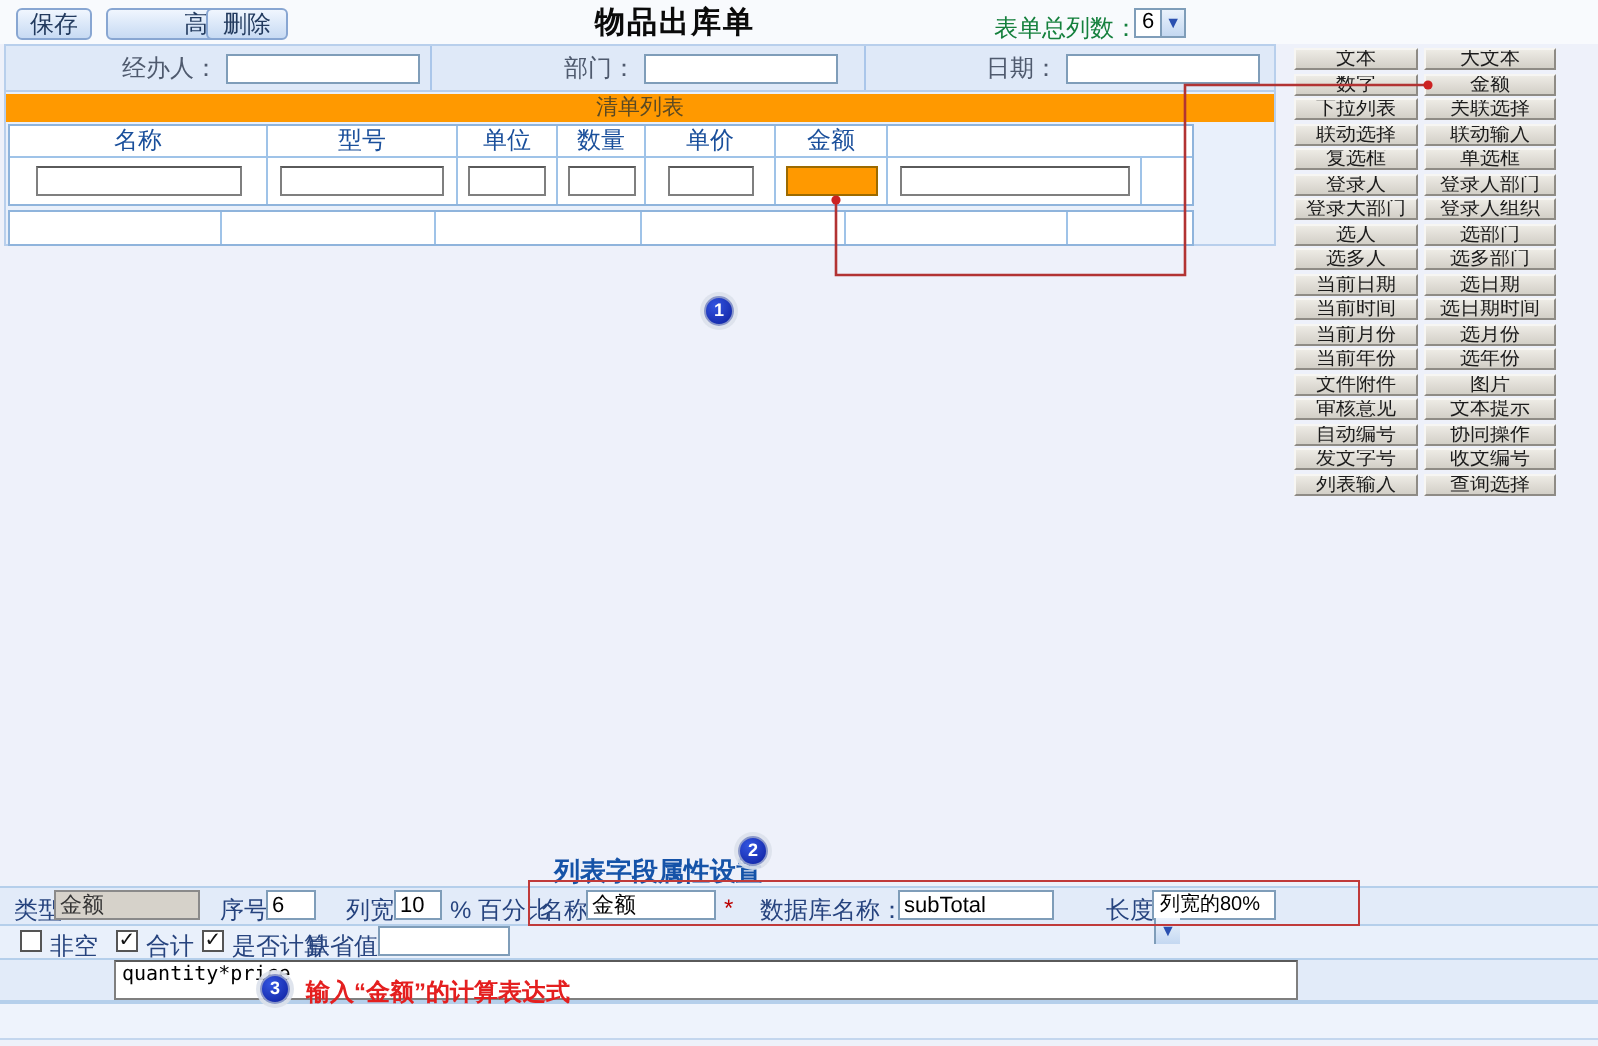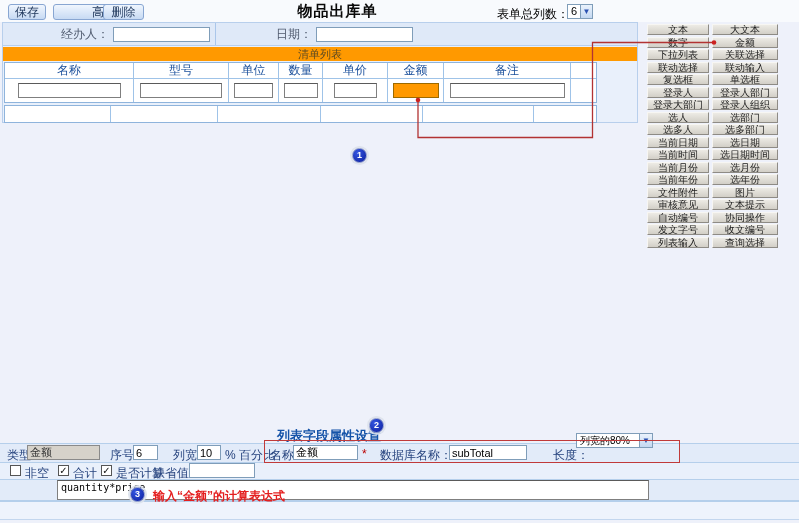--- a/index.html
+++ b/index.html
@@ -7,21 +7,21 @@
   body { font-family:"Liberation Sans","DejaVu Sans",sans-serif; background:#eef1fa; position:relative; overflow:hidden; }
   .page { position:absolute; left:0; top:0; width:799px; height:523px; }
 
   
   .toolbar-bg { position:absolute; left:0; top:0; width:799px; height:22px; background:#f8fafd; }
   .tb-btn { position:absolute; top:4px; height:16px; font-size:12px; color:#223a5e;
             background:linear-gradient(#f0f6fe,#c7daf3); border:1px solid #88a6d2; border-radius:3px;
             text-align:center; line-height:14px; cursor:pointer; font-family:inherit; }
   .page-title { position:absolute; left:250px; top:2px; width:175px; text-align:center;
                 font-size:15px; font-weight:bold; color:#0a0a0a; letter-spacing:1px; }
-  .totalcols-label { position:absolute; left:497px; top:6px; font-size:12px; color:#000000;font-family:Liberation Mono, monospace; }
+  .totalcols-label { position:absolute; left:497px; top:6px; font-size:12px; color:#15803d;font-family:Liberation Mono, monospace; }
   .mini-select { position:absolute; display:flex; background:#fff; border:1px solid #7f9db9; height:15px; }
   .mini-select .val { font-size:11px; color:#000; padding:0 3px; line-height:13px; flex:1; }
   .mini-select .arrow { width:13px; background:linear-gradient(#eaf2fc,#c4d8f1); border-left:1px solid #7f9db9;
                         color:#2a50b0; font-size:8px; line-height:13px; text-align:center; }
   .sel-cols { left:567px; top:4px; width:26px; }
 
   
   .form-panel { position:absolute; left:2px; top:22px; width:636px; height:101px;
                 background:#e9f0fb; border:1px solid #b8cfec; }
   .head-row { position:absolute; left:2px; top:22px; width:636px; height:24px; display:flex;
@@ -81,21 +81,21 @@
   .prow4 { top:501px; height:19px; background:#eef3fc; border-bottom:1px solid #c3d6ee; }
   .plabel { position:absolute; font-size:12px; color:#26437e; white-space:nowrap; z-index:2; }
   .pinput { position:absolute; height:15px; border:1px solid #7f9db9; background:#fff; font-size:11px; padding:0 2px; z-index:2; }
   .pinput.ro { background:#d6d2ca; border:1px solid #8a8a8a; color:#333; }
   .req-star { position:absolute; font-size:12px; color:#b00; z-index:2; }
   .cbox { position:absolute; width:11px; height:11px; background:#fff; border:1px solid #555; z-index:2;
           font-size:10px; line-height:9px; text-align:center; color:#111; }
   .expr-area { position:absolute; left:57px; top:480px; width:592px; height:20px; border:1px solid #7f7f7f;
                border-top-color:#5a5a5a; background:#fff; font-family:"DejaVu Sans Mono","Liberation Mono",monospace;
                font-size:10px; padding:1px 3px; resize:none; z-index:1; }
-  .sel-len { left:576px; top:433px; width:77px; z-index:2; }
+  .sel-len { left:576px; top:445px; width:62px; z-index:2;flex-direction:column; }
   .sel-len .val { font-size:10px; }
 
   
   .watermark { position:absolute; left:648px; top:460px; width:150px; z-index:8; pointer-events:none; }
   .wm-row { display:flex; align-items:center; }
   .wm-brand { font-size:26px; font-weight:bold; color:rgba(148,163,196,.72); letter-spacing:1px; white-space:nowrap; }
   .wm-url { font-size:13px; font-weight:bold; color:rgba(214,125,125,.75); letter-spacing:1px; margin-top:-2px; text-align:center; }
 </style>
 </head>
 <body>
@@ -113,37 +113,40 @@
     <span class="arrow">▼</span>
   </div>
 
   <div class="form-panel"></div>
 
   <div class="head-row">
     <div class="head-cell hc1">
       <span class="lbl">经办人：</span>
       <input value="" style="">
     </div>
+    <div class="head-cell hc2">
+      <span class="lbl">部门：</span>
+      <input value="" style="">
+    </div>
     <div class="head-cell hc3">
       <span class="lbl">日期：</span>
       <input value="" style="">
     </div>
   </div>
 
   <div class="list-titlebar">清单列表</div>
 
   <div class="main-table">
     <div class="trow trow-head">
       <div class="tcell c0">名称</div>
       <div class="tcell c1">型号</div>
       <div class="tcell c2">单位</div>
       <div class="tcell c3">数量</div>
       <div class="tcell c4">单价</div>
       <div class="tcell c5">金额</div>
-      <div class="tcell c6">备注</div>
       <div class="tcell c7"></div>
     </div>
     <div class="trow trow-input">
       <div class="tcell c0">
           <input style="width: 103px;">
         </div>
       <div class="tcell c1">
           <input style="width: 82px;">
         </div>
       <div class="tcell c2">

